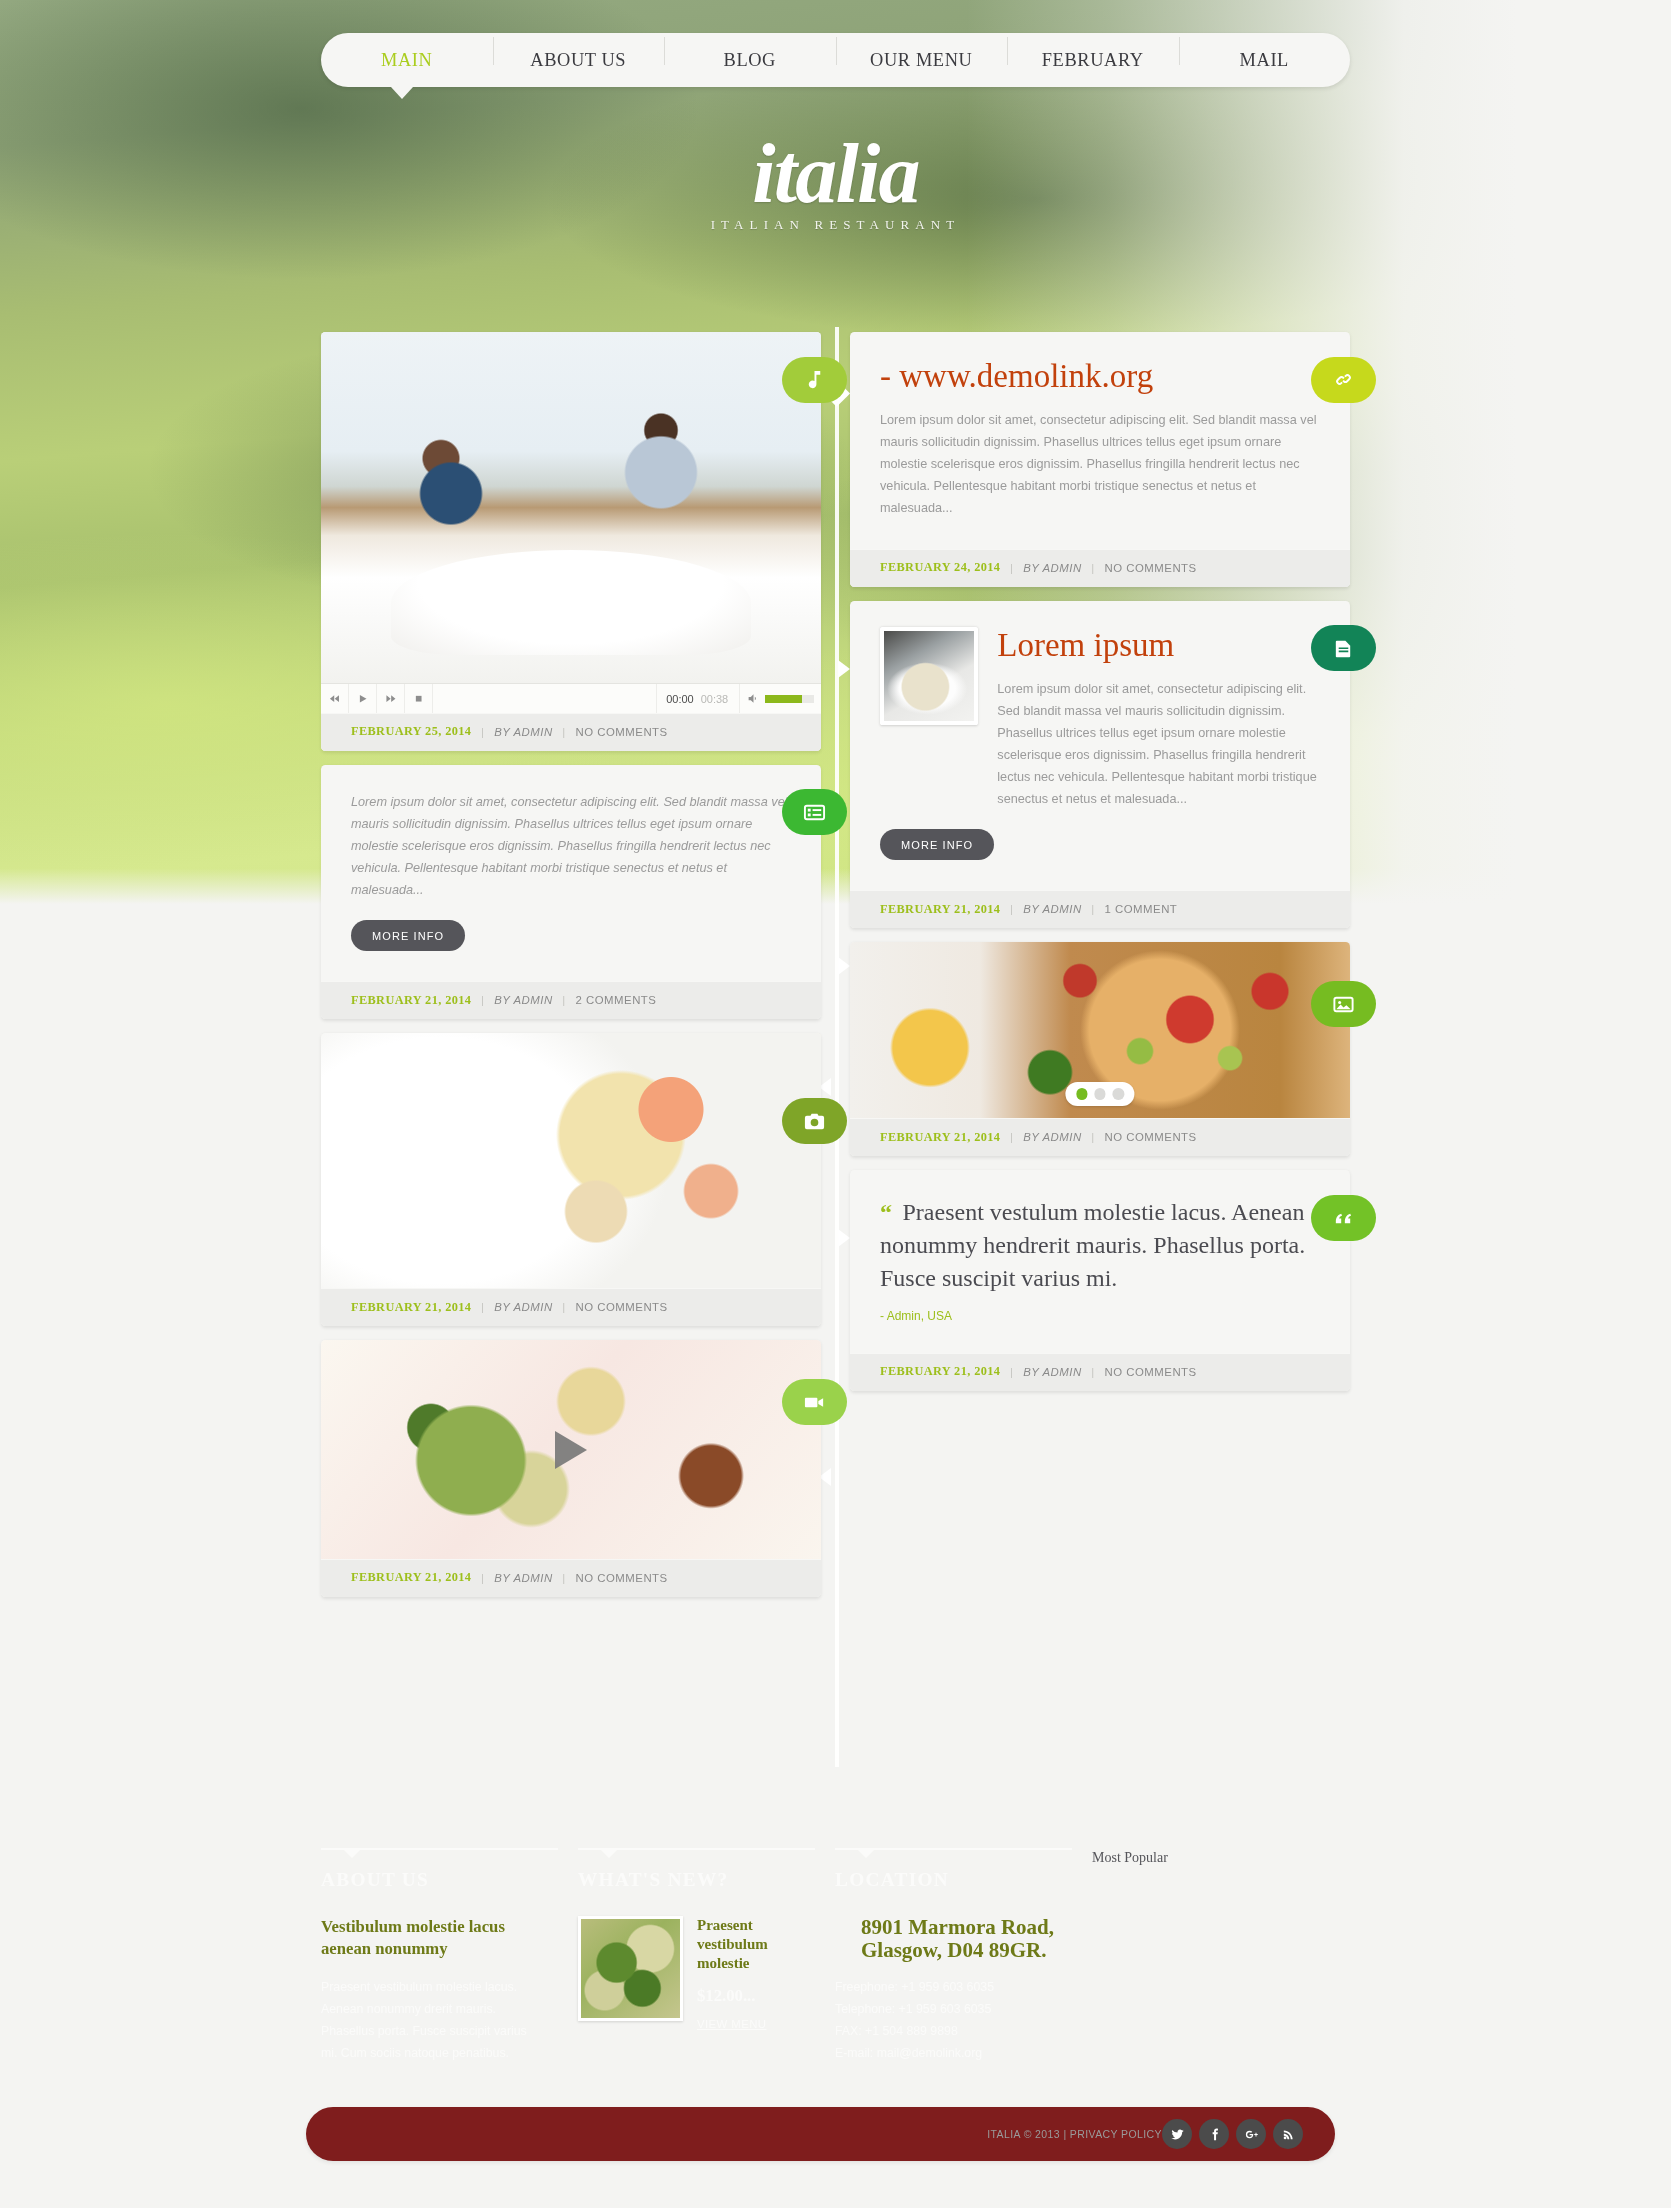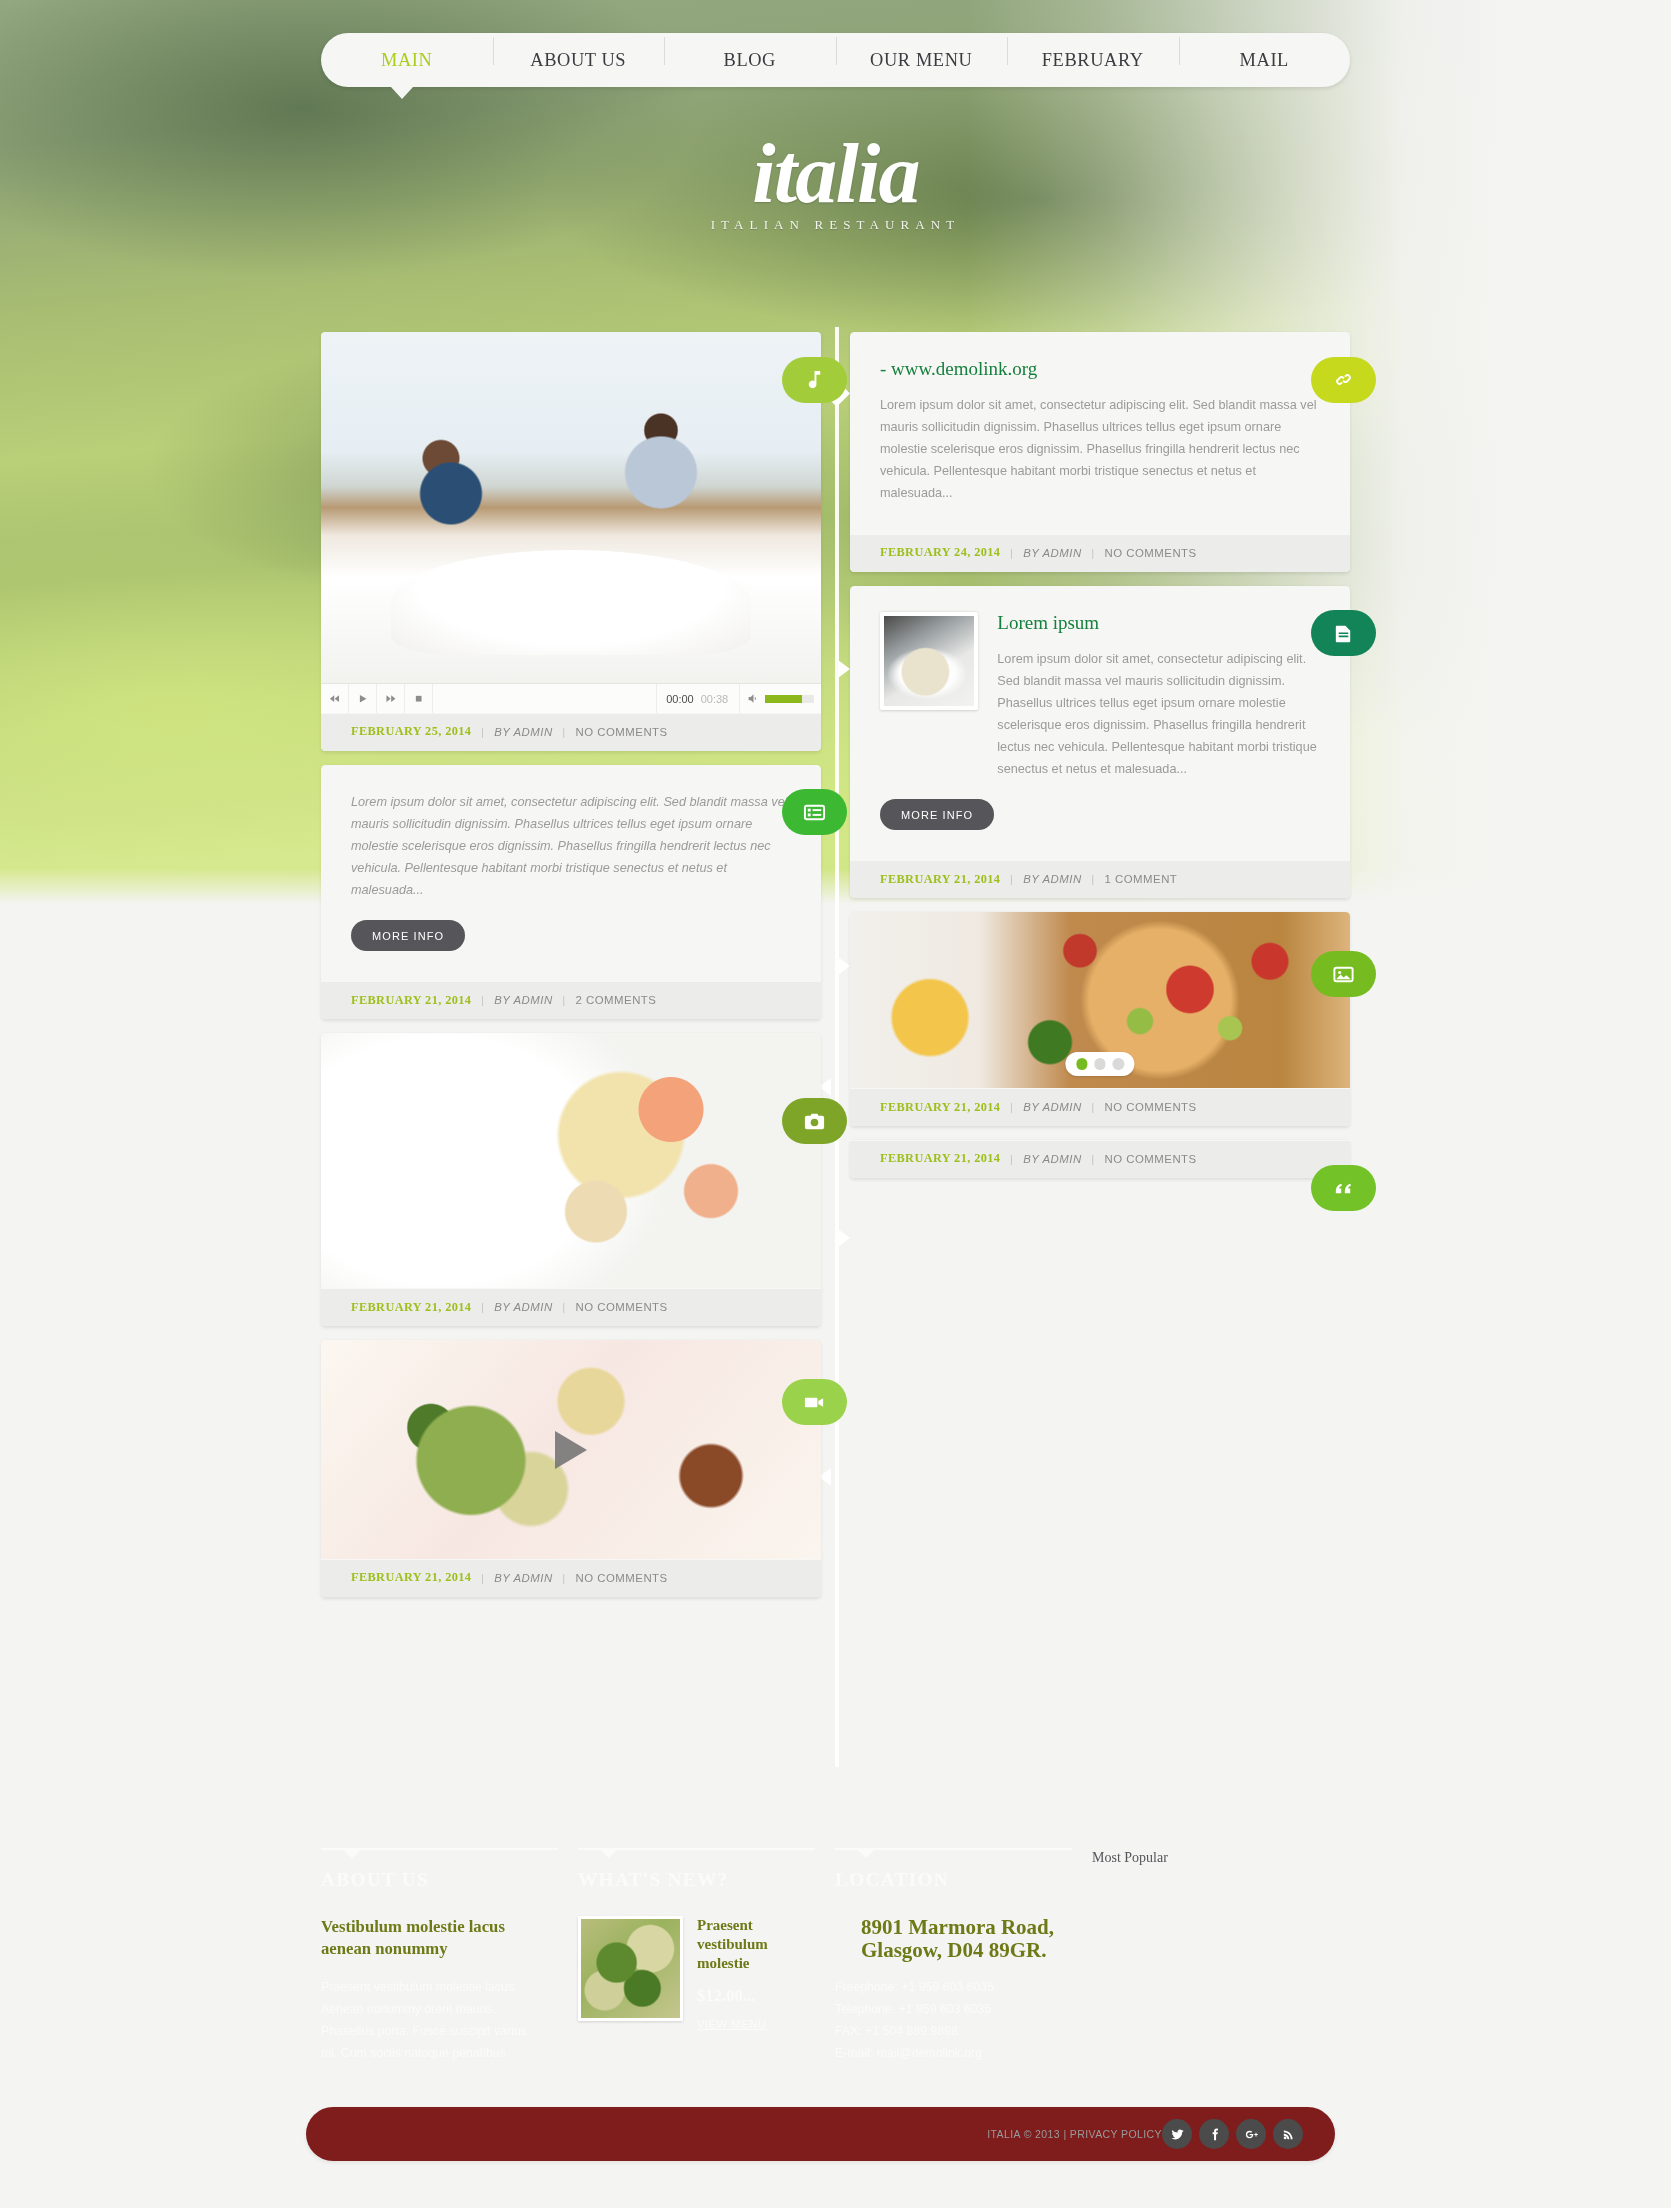--- a/index.html
+++ b/index.html
@@ -122,21 +122,21 @@
     color: #8a8a8a;
     box-shadow: inset 0 0.9px 0 #f7f7f5;
     display: flex; align-items: center;
   }
   .meta-date { color: #9dbf1c; font-weight: bold; font-family: "Liberation Serif", serif; font-size: 12.3px; letter-spacing: 0.4px; }
   .meta-sep { margin: 0 9.7px; color: #c6c6c2; }
   .meta-by { font-style: italic; }
 
   .post-title {
     font-family: "Liberation Serif", serif;
-    font-size: 19px; color: #15803d; font-weight: normal;
+    font-size: 33px; color: #c2410c; font-weight: normal;
     margin-bottom: 14px;
   }
   .post-text {
     font-size: 12.7px; line-height: 22px; color: #9b9b9b;
   }
   .post-text.italic { font-style: italic; }
 
   .more-info {
     display: inline-block;
     margin-top: 19.3px;
@@ -557,20 +557,24 @@
         <span>NO COMMENTS</span>
       </div>
     </article>
 
     <article class="card" style="margin-top:14px;">
       <div class="badge" style="background:#73c227;">
         <svg viewBox="0 0 24 24">
             <path d="M4 16c0-4 2.2-7 5.6-8l.9 1.8C8.6 10.6 7.6 11.7 7.4 13h2.2v5H4v-2zm9.4 0c0-4 2.2-7 5.6-8l.9 1.8c-1.9.8-2.9 1.9-3.1 3.2H19v5h-5.6v-2z"></path>
           </svg>
       </div>
+      <div class="card-body">
+        <div class="quote-text"><span class="quote-mark">“</span><span>Praesent vestulum molestie lacus. Aenean nonummy hendrerit mauris. Phasellus porta. Fusce suscipit varius mi.</span></div>
+        <div class="quote-author">- Admin, USA</div>
+      </div>
       <div class="card-meta">
         <span class="meta-date">FEBRUARY 21, 2014</span>
         <span class="meta-sep">|</span>
         <span class="meta-by">BY ADMIN</span>
         <span class="meta-sep">|</span>
         <span>NO COMMENTS</span>
       </div>
     </article>
   </div>
 

